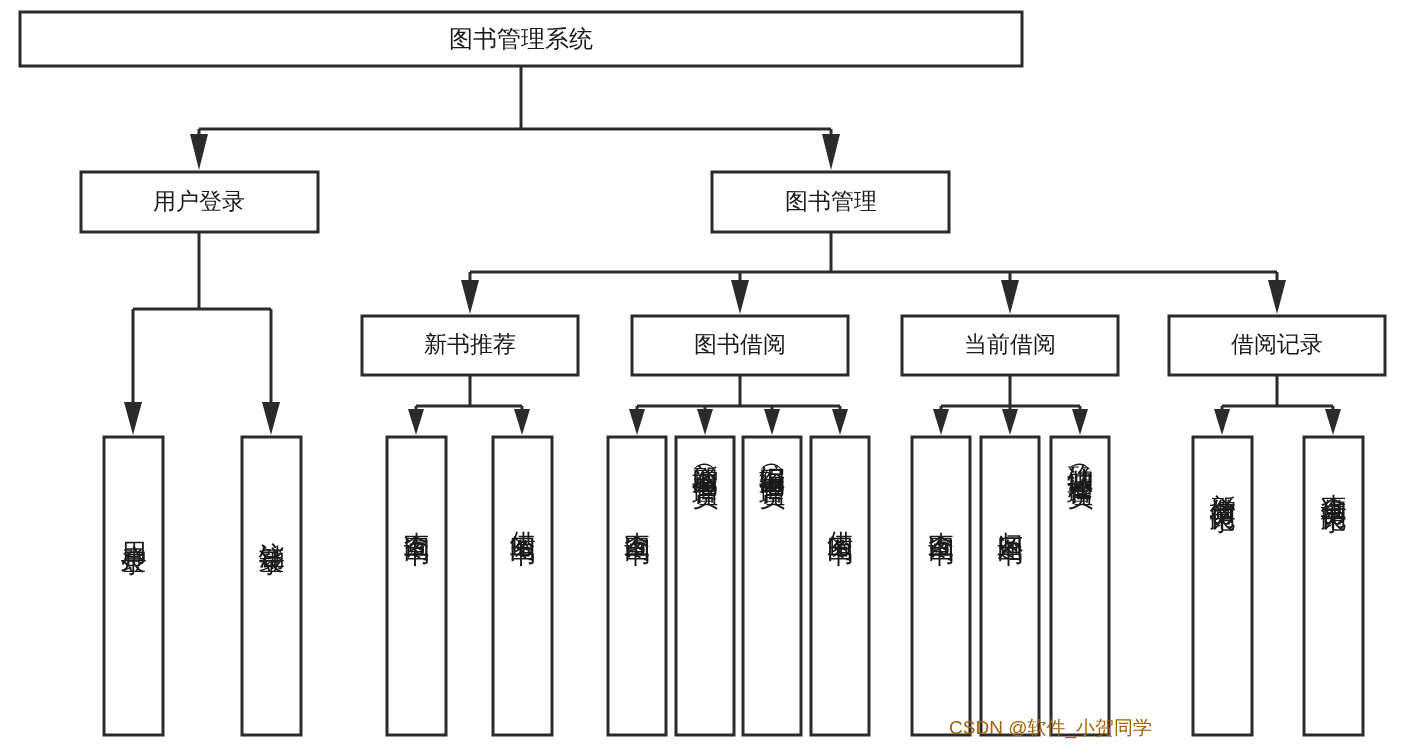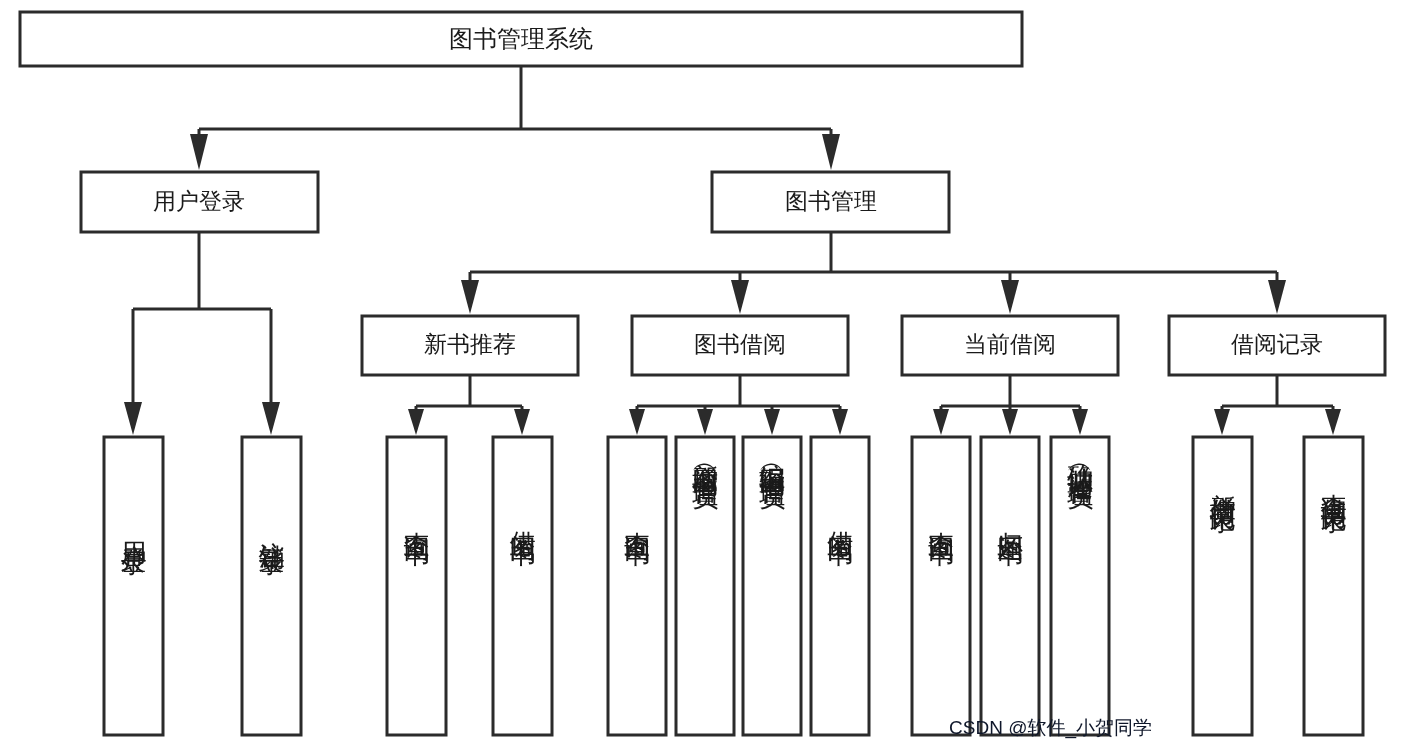--- a/index.html
+++ b/index.html
@@ -70,21 +70,21 @@
     letter-spacing: 3px;
     white-space: nowrap;
     text-align: center;
   }
   .watermark {
     position: absolute;
     right: 6px;
     bottom: 6px;
     font-family: "Liberation Sans", "DejaVu Sans", sans-serif;
     font-size: 19px;
-    color: #0f172a;
+    color: #a16207;
     white-space: nowrap;
     user-select: none;
     margin-top: 28px;
   }
 </style>
 </head>
 <body>
 
 <div id="diagram-root">
 

